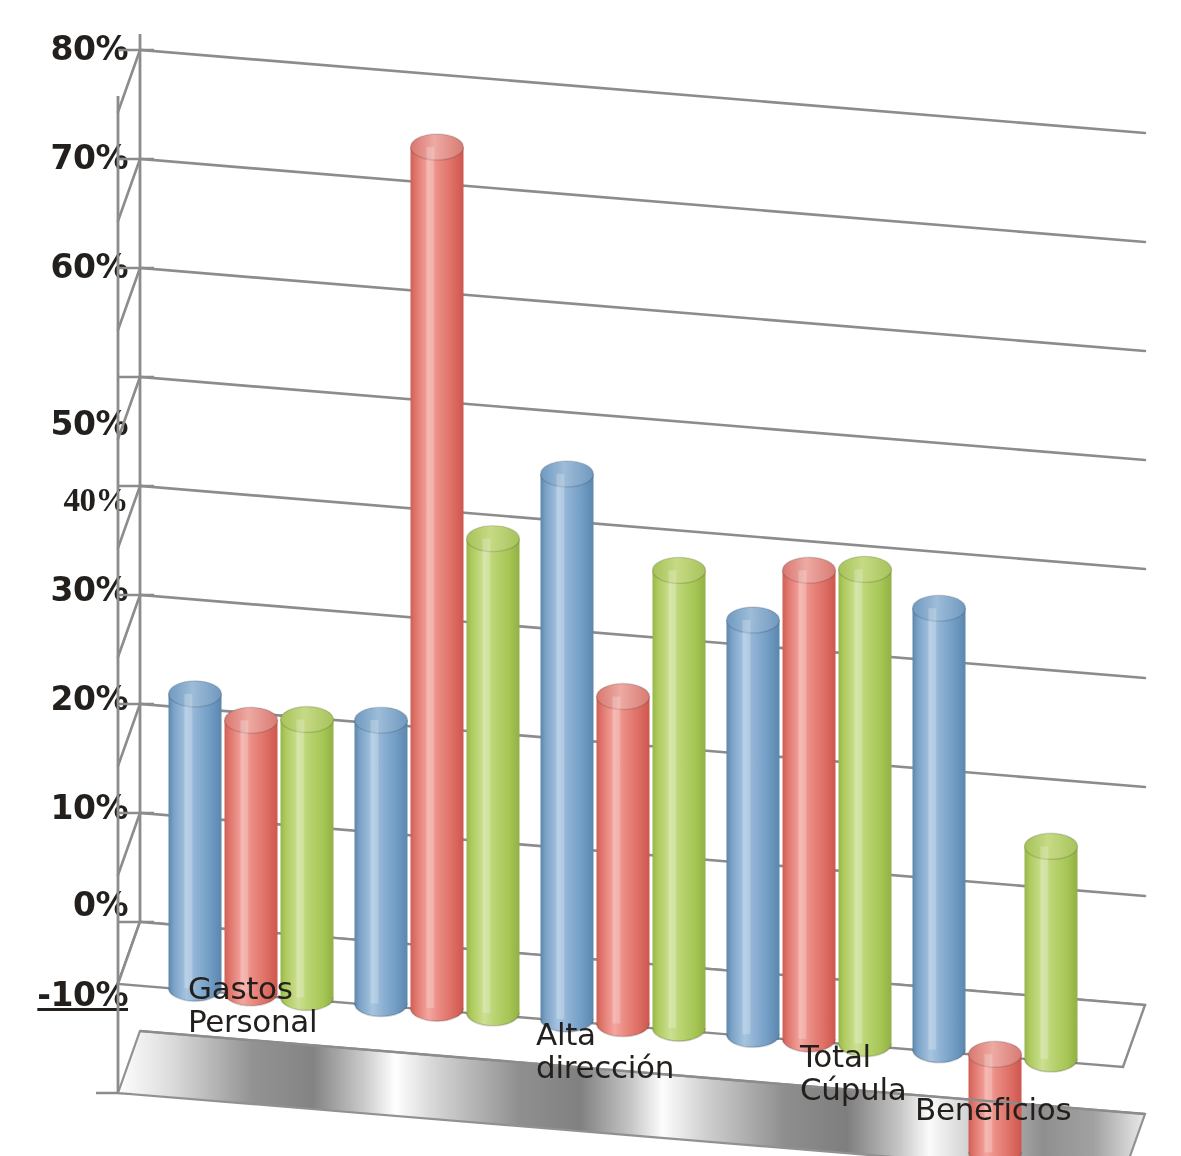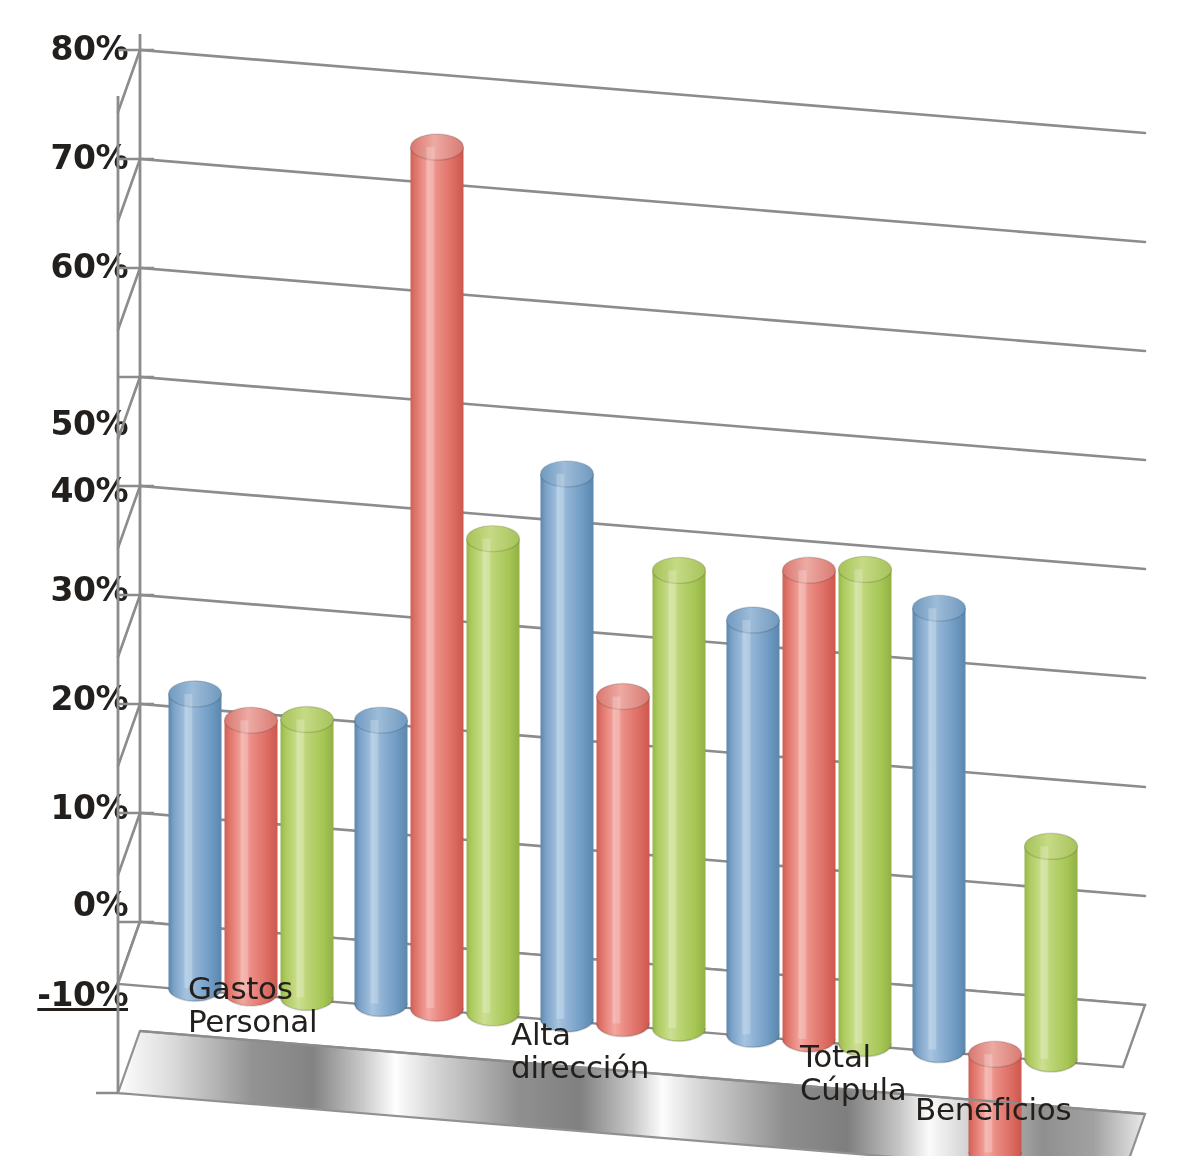--- a/index.html
+++ b/index.html
@@ -37,21 +37,21 @@
 </head>
 <body>
 
 <div id="chart-root">
 
   <div id="y-axis-labels">
     <div class="ytick" style="top:32px;">80%</div>
     <div class="ytick" style="top:141px;">70%</div>
     <div class="ytick" style="top:250px;">60%</div>
     <div class="ytick" style="top:379px;margin-top:28px;">50%</div>
-    <div class="ytick" style="top:474px;">40%</div>
+    <div class="ytick" style="top:484px;font-family:Liberation Serif, serif;">40%</div>
     <div class="ytick" style="top:573px;">30%</div>
     <div class="ytick" style="top:682px;">20%</div>
     <div class="ytick" style="top:791px;">10%</div>
     <div class="ytick" style="top:888px;">0%</div>
     <div class="ytick" style="top:978px;text-decoration:underline;">-10%</div>
   </div>
 
   <svg id="plot-svg" viewBox="0 0 1181 1156" xmlns="http://www.w3.org/2000/svg">
     <defs>
 
@@ -259,19 +259,19 @@
           <rect x="1040.4" y="846.3151741293533" width="7.949999999999999" height="212.55000000000007" fill="rgba(255,255,255,0.22)"></rect>
         </g>
       </g>
     <g id="front-edge-group" stroke="#8c8c8c" stroke-width="2.4" fill="none">
         <line x1="140" y1="1031" x2="1145" y2="1114"></line>
       </g>
   </svg>
 
   <div class="cat-label" style="left:188px;top:972px;">Gastos
 Personal</div>
-  <div class="cat-label" style="left:511px;top:1018px;">Alta
+  <div class="cat-label" style="left:536px;top:1018px;">Alta
 dirección</div>
   <div class="cat-label" style="left:760px;top:1040px;margin-left:40px;">Total
 Cúpula</div>
   <div class="cat-label" style="left:915px;top:1093px;">Beneficios</div>
 
 </div>
 
 </body></html>

